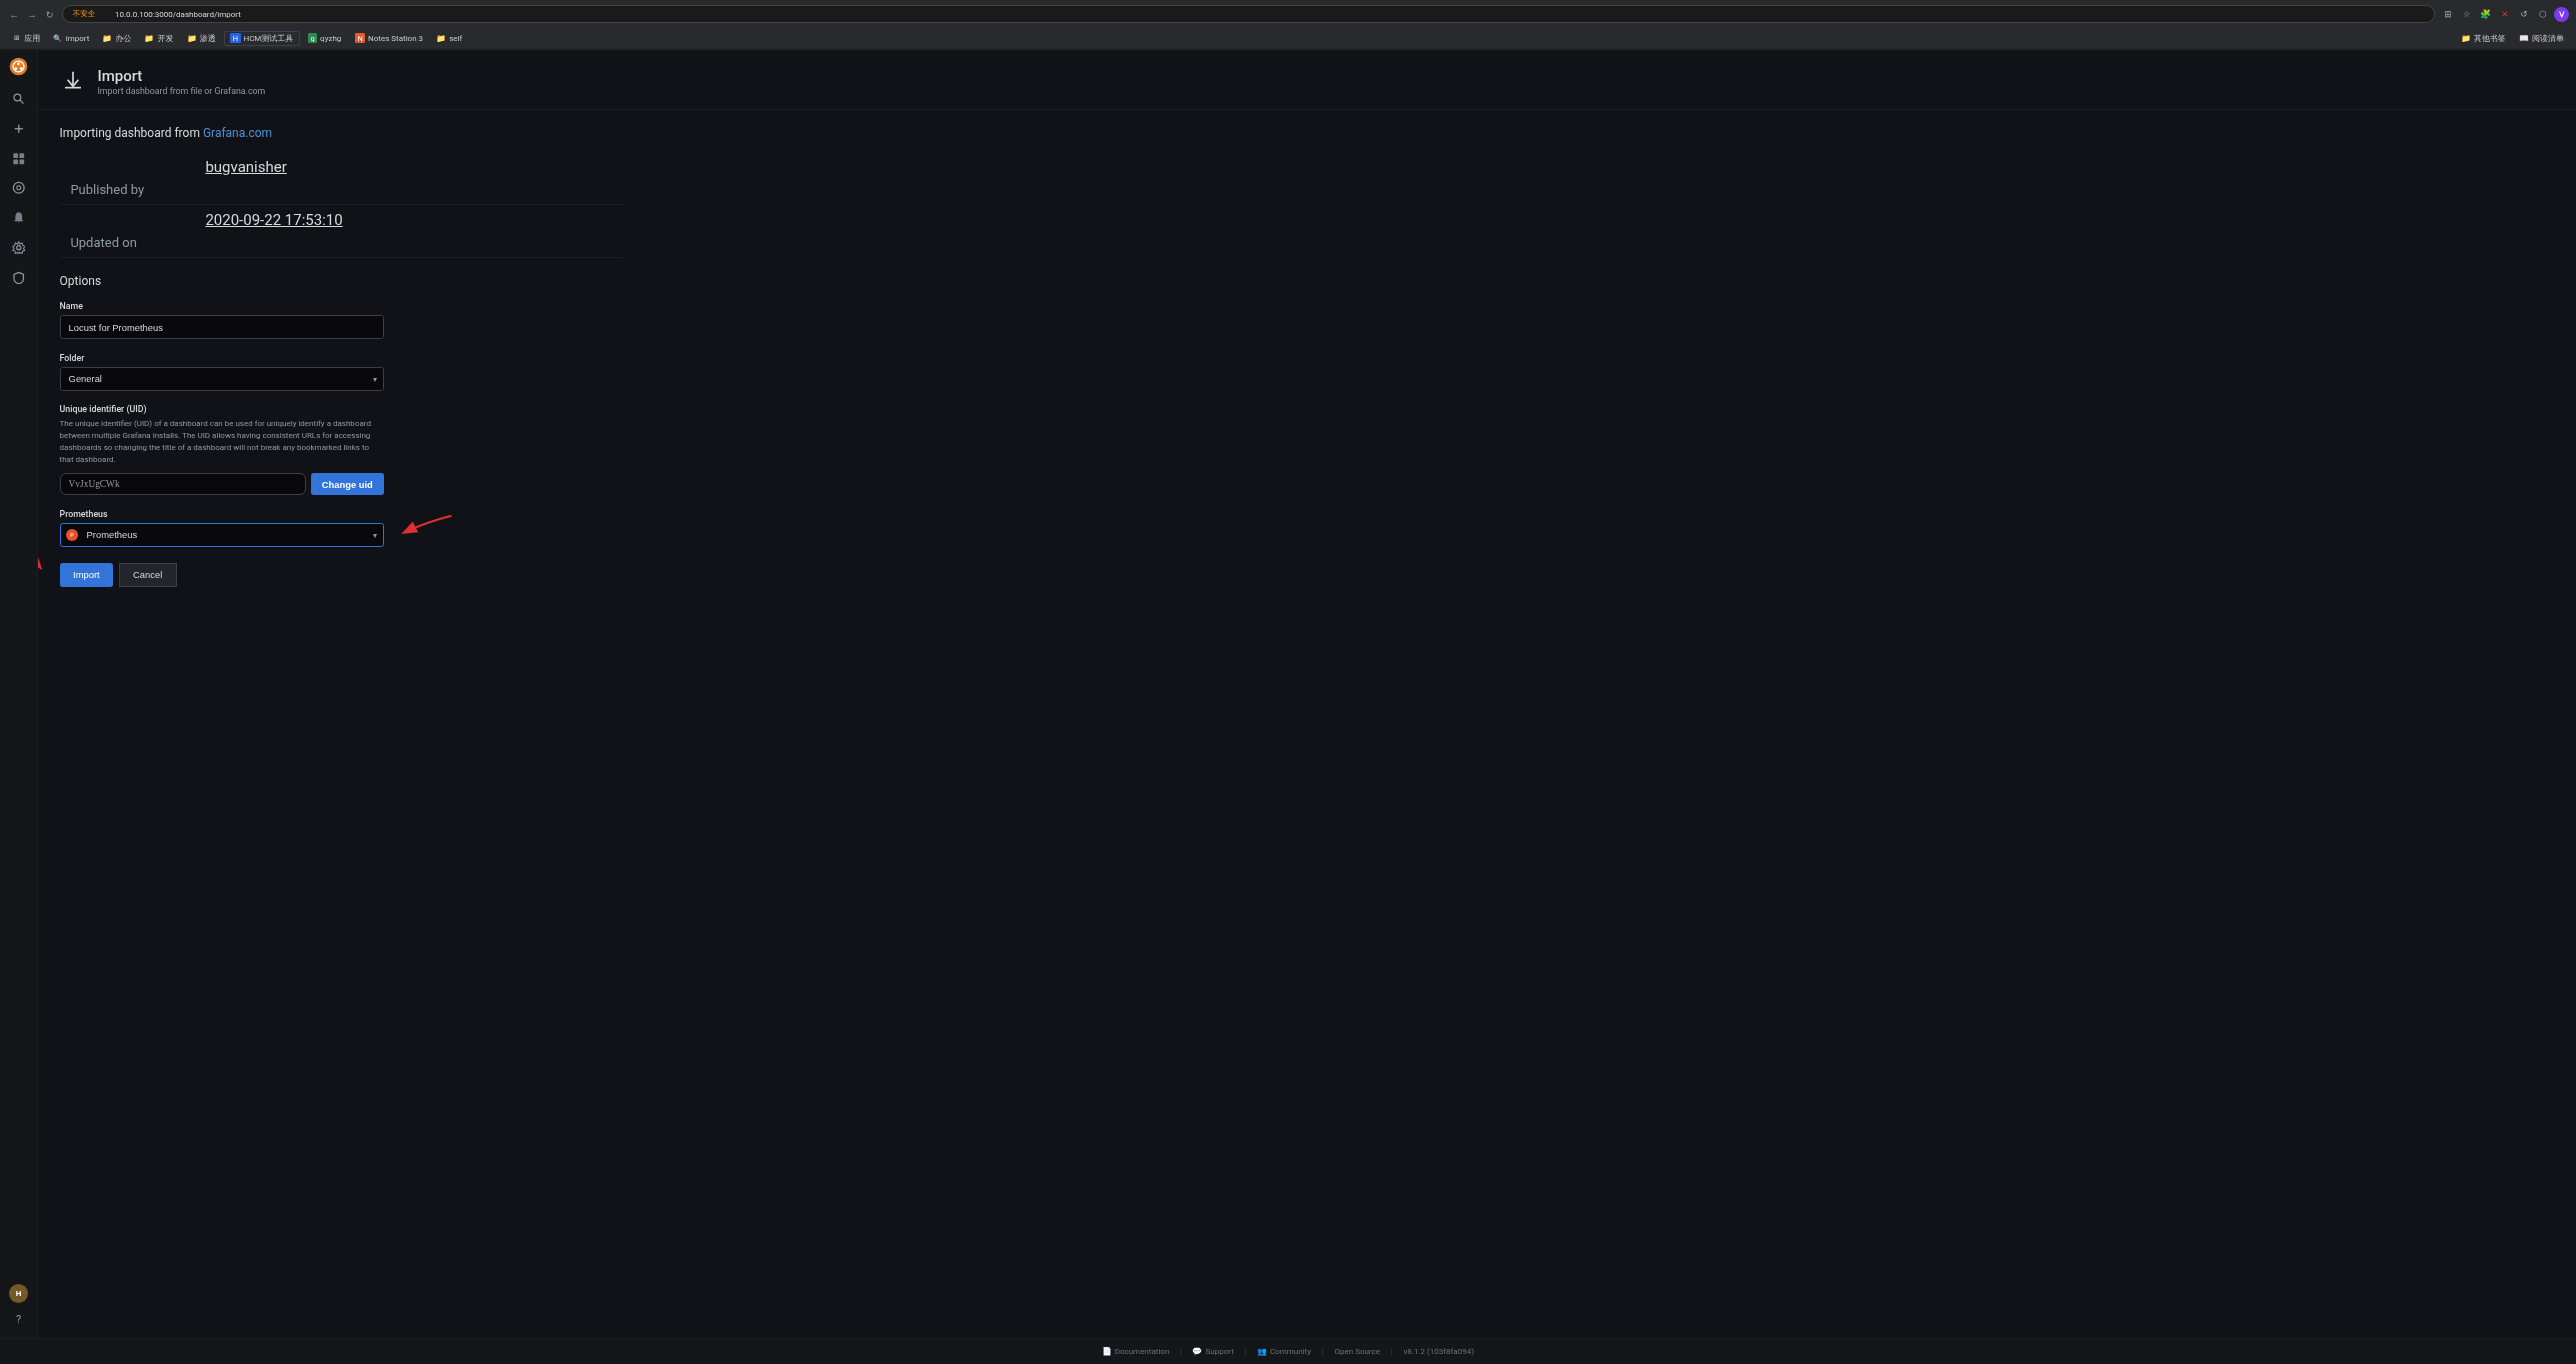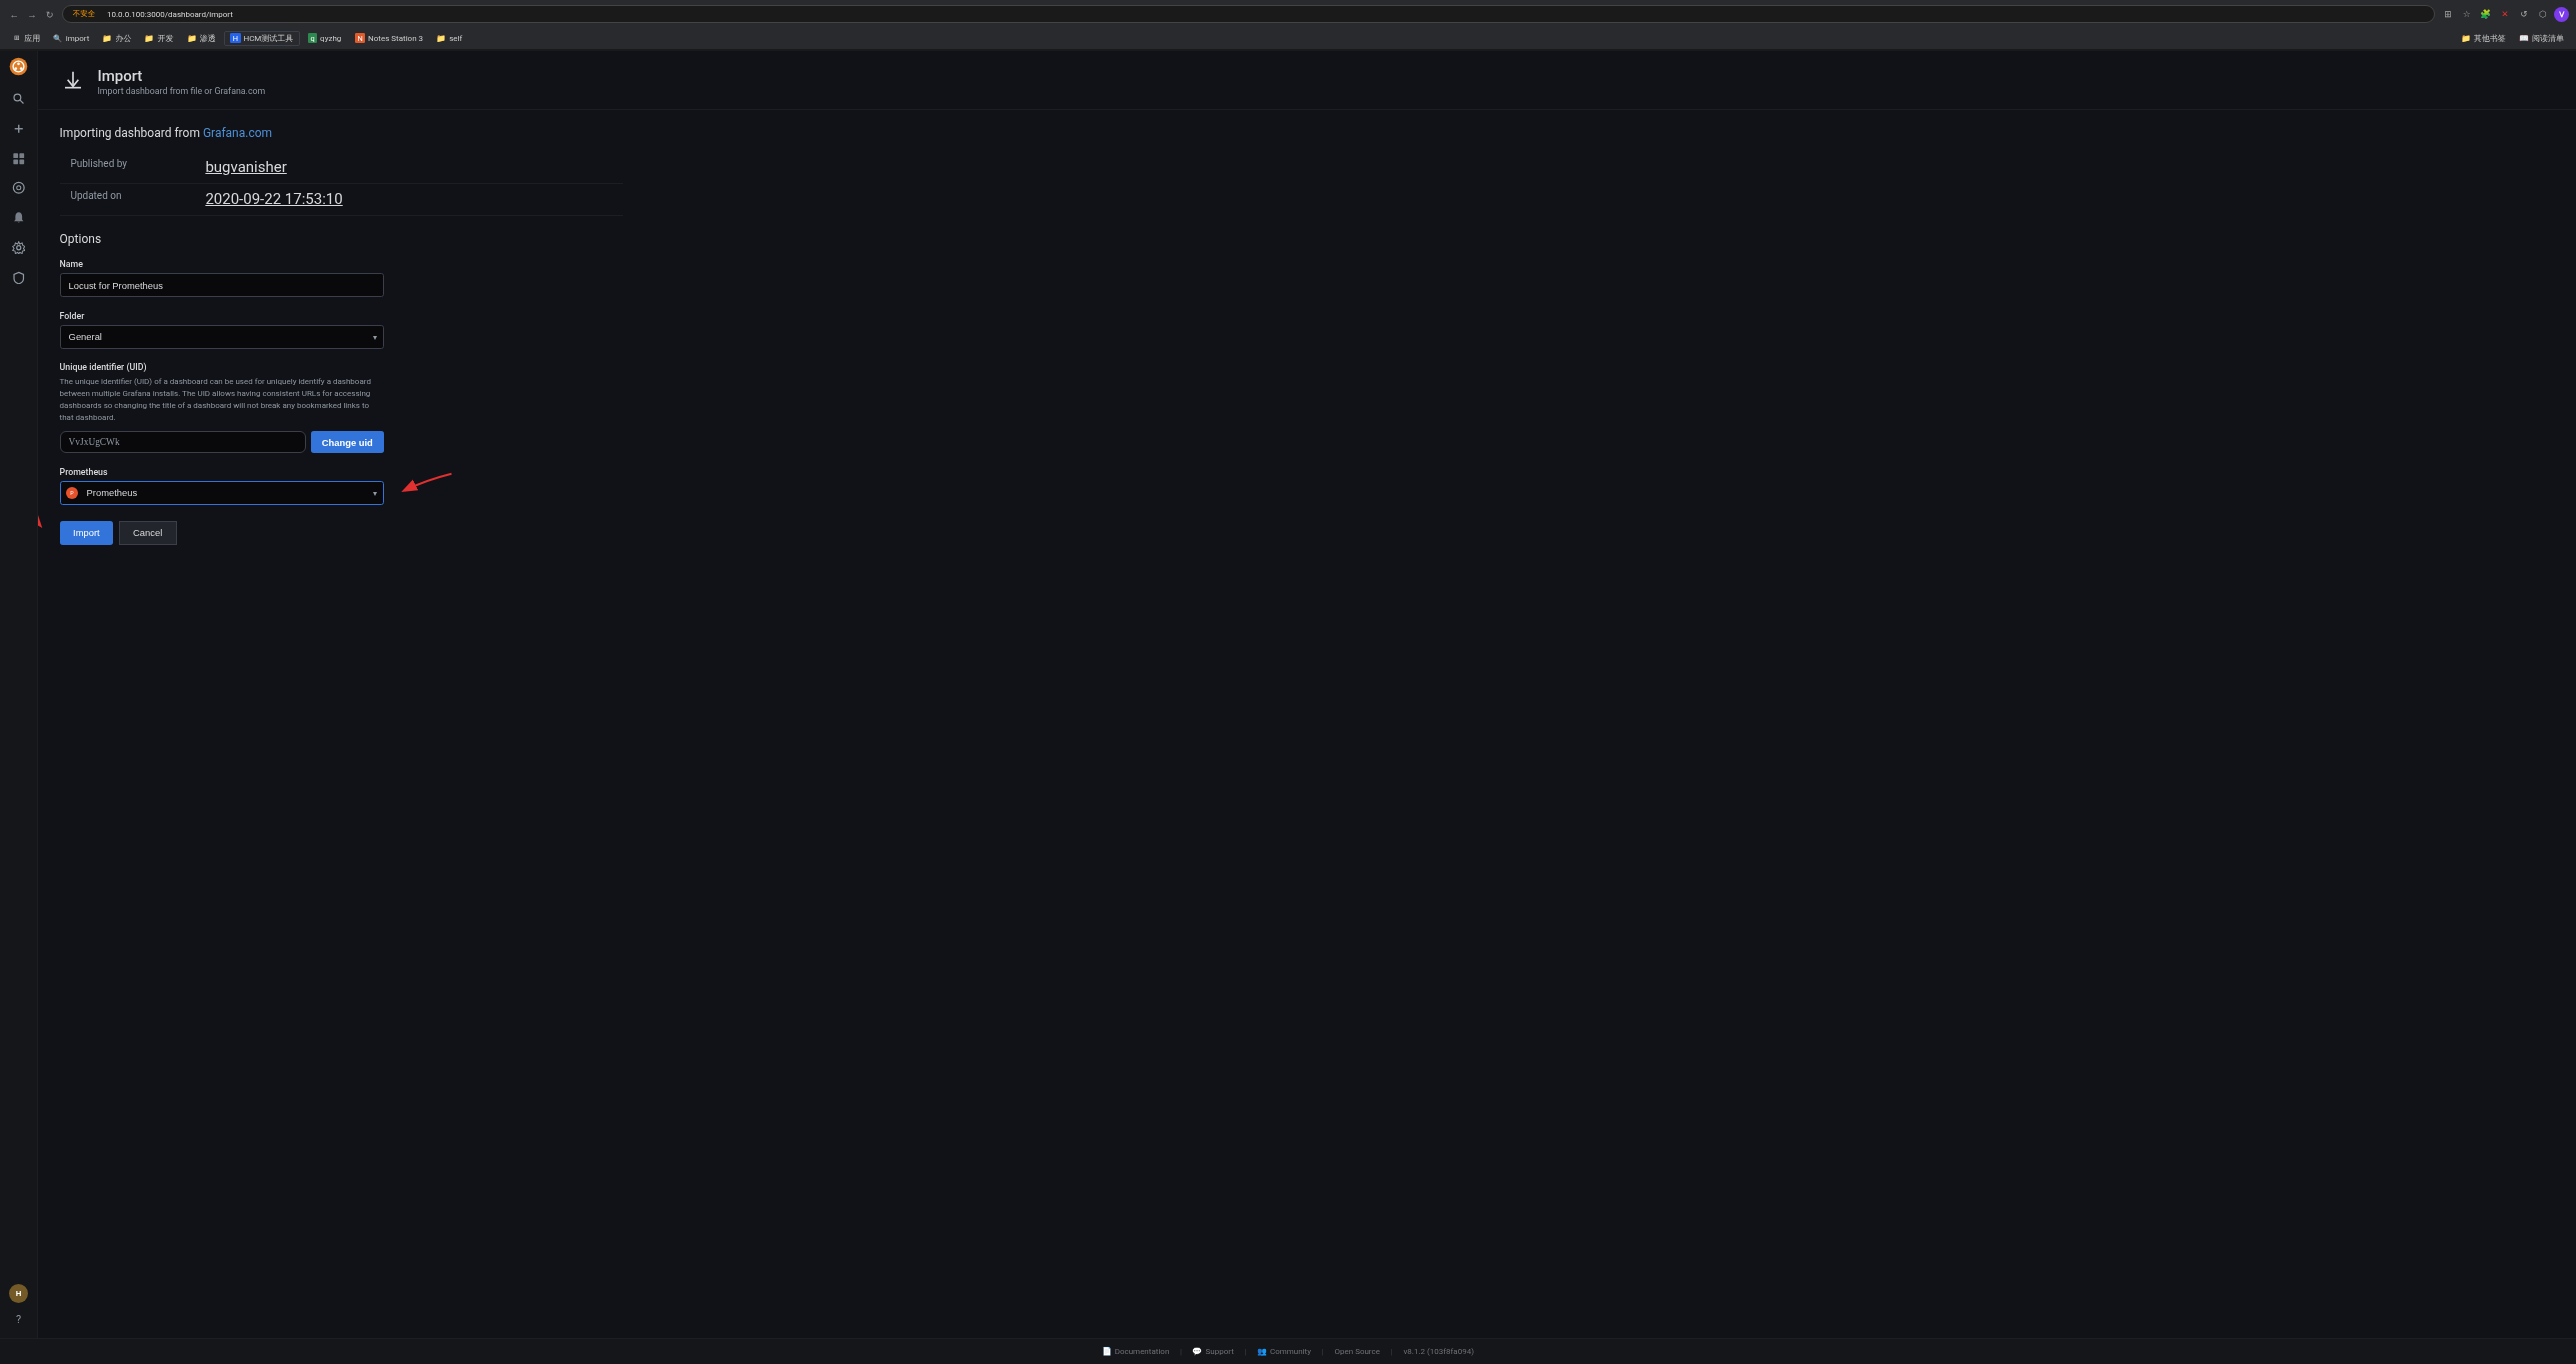--- a/index.html
+++ b/index.html
@@ -45,21 +45,21 @@
     .address-bar {
       flex: 1;
       background: #1a1a1a;
       border: 0.7px solid #444;
       border-radius: 13.5px;
       padding: 2.7px 9.4px;
       color: #d8d9da;
       font-size: 8px;
       display: flex;
       align-items: center;
-      gap: 12px;
+      gap: 20px;
     }
     .security-warning {
       color: #f90;
       font-size: 7.4px;
       white-space: nowrap;
     }
     .address-text {
       color: #d8d9da;
       font-size: 8px;
     }
@@ -218,22 +218,23 @@
 
     .info-grid {
       display: grid;
       grid-template-columns: 135px 1fr;
       gap: 0;
       margin-bottom: 2.7px;
     }
     .info-label {
       padding: 6.7px 10.8px;
       color: #9099a3;
-      font-size: 10px;
+      font-size: 13px;
       border-bottom: 0.7px solid #1c1e24;
+      margin-top: 24px;
     }
     .info-value {
       padding: 6.7px 10.8px;
       color: #d8d9da;
       font-size: 15px;
       border-bottom: 0.7px solid #1c1e24;
       text-decoration: underline;
     }
 
     

